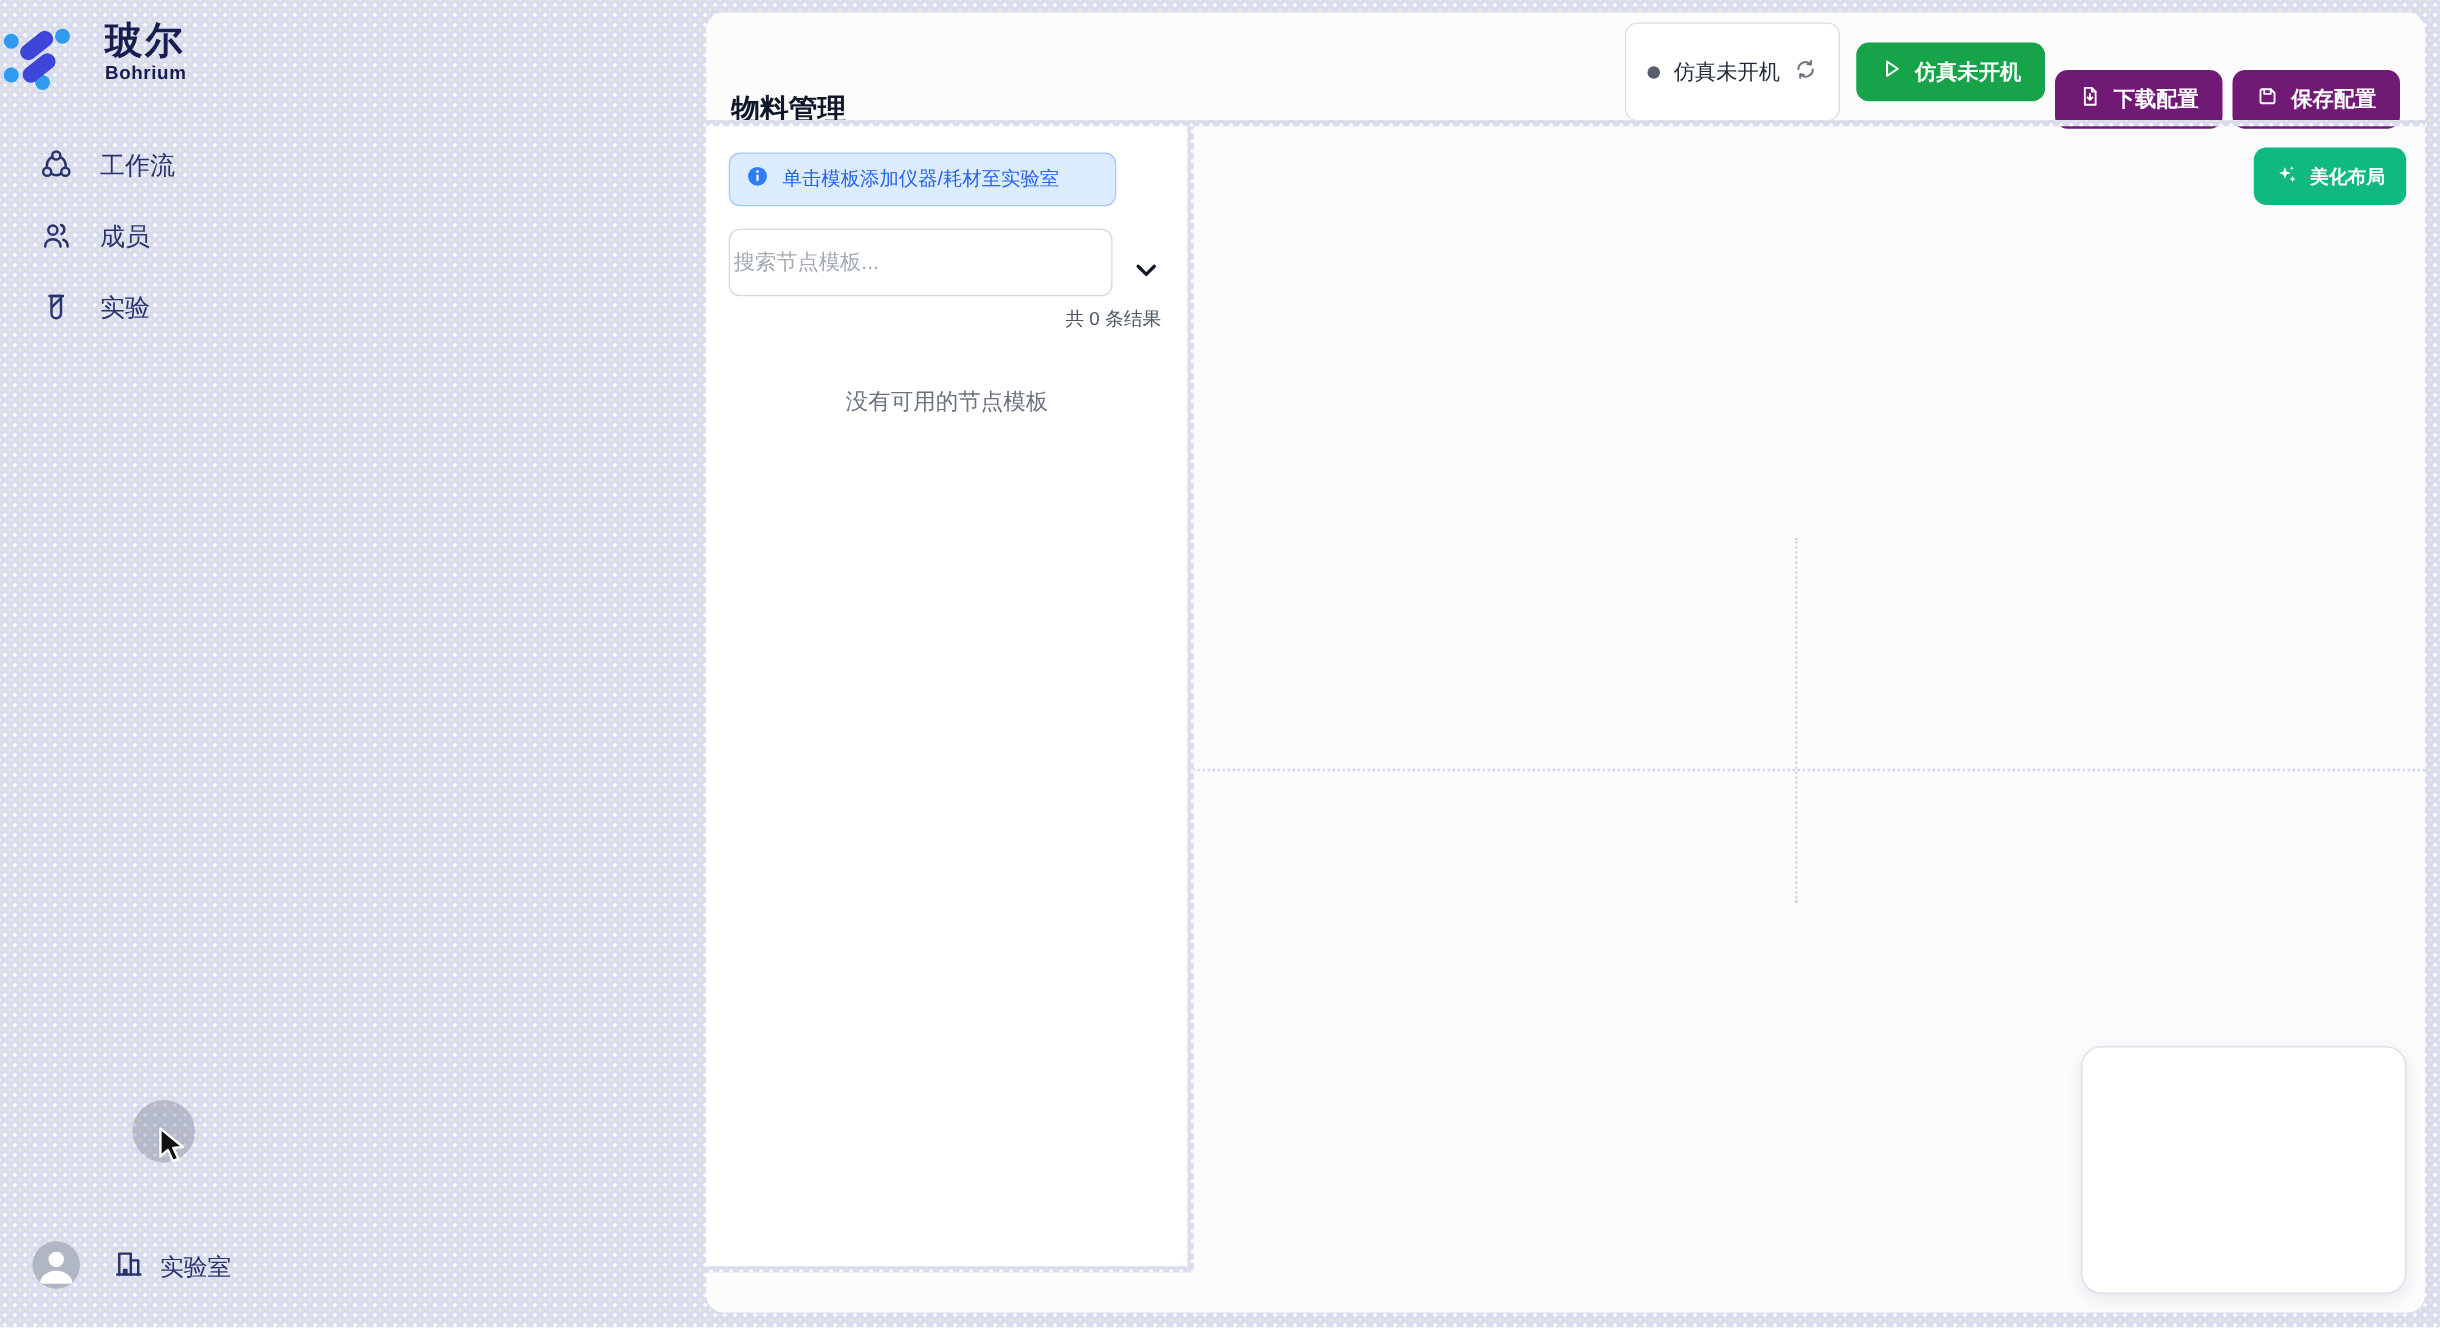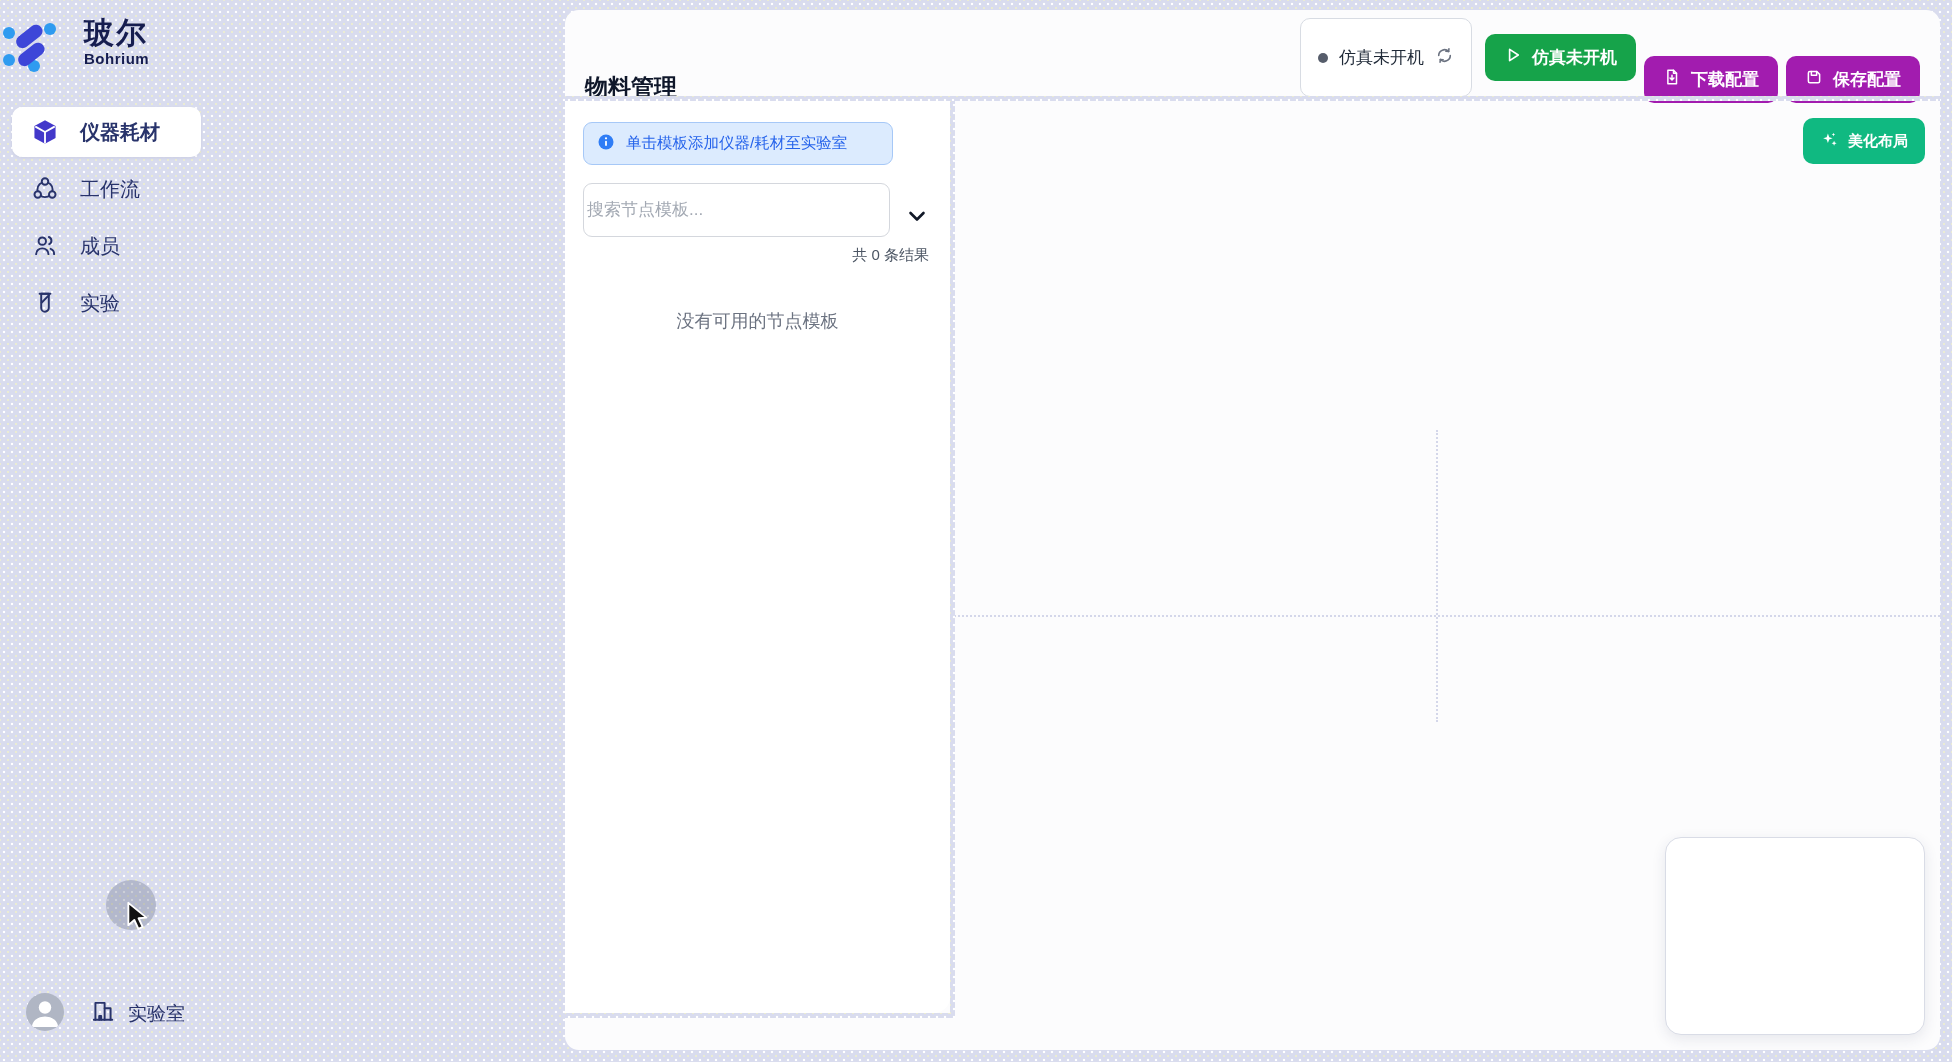--- a/index.html
+++ b/index.html
@@ -51,21 +51,21 @@
   .page-title{font-size:23px;font-weight:700;color:#0f172a;}
   .toolbar{display:flex;align-items:center;gap:8px;}
   .status-pill{display:flex;align-items:center;gap:11px;height:45px;padding:16px 17px;
     background:#ffffff;border:1px solid #d8dce3;border-radius:10px;}
   .status-dot{width:10px;height:10px;border-radius:50%;background:#565d6b;}
   .status-text{font-size:17px;font-weight:500;color:#1f2937;}
   .btn{display:flex;align-items:center;gap:10px;height:47px;padding:0 19px;border:none;
     border-radius:10px;color:#ffffff;font-size:17px;font-weight:600;cursor:pointer;
     font-family:inherit;}
   .btn.green{background:#16a34a;margin-left:5px;}
-  .btn.blue{background:#a21caf;margin-top:44px;}
+  .btn.blue{background:#701a75;margin-top:44px;}
   .hdr-strip{position:absolute;left:0;top:86px;width:100%;height:5px;}
 
   
   .tpl-panel{position:absolute;left:0;top:91px;width:385px;height:912px;background:#ffffff;
     border-bottom-right-radius:16px;}
   .strip-v{position:absolute;left:385px;top:91px;width:5px;height:917px;}
   .strip-h{position:absolute;left:0;top:1003px;width:385px;height:5px;}
   .banner{position:absolute;left:18px;top:21px;width:310px;height:43px;box-sizing:border-box;
     background:#dcebfe;border:1px solid #a6c8f7;border-radius:9px;
     display:flex;align-items:center;gap:11px;padding:18px 13px;}
@@ -112,29 +112,20 @@
           <rect x="16" y="32" width="30" height="13" rx="6.5" fill="#3d46d8" transform="rotate(-38 31 38)"></rect>
         </svg>
       </span>
       <span class="logo-text">
         <div class="zh">玻尔</div>
         <div class="en">Bohrium</div>
       </span>
     </div>
 
     <div class="nav">
-      <div class="nav-item active">
-        <span class="ni">
-          <svg width="26" height="26" viewBox="0 0 24 24">
-            <path d="M12 2 21 7v10L12 22 3 17V7z" fill="#4338ca" stroke="#4338ca" stroke-width="1.5" stroke-linejoin="round"></path>
-            <path d="M12 22V12M12 12 3.6 7.3M12 12l8.4-4.7" stroke="#ffffff" stroke-width="1.7" stroke-linecap="round"></path>
-          </svg>
-        </span>
-        <span>仪器耗材</span>
-      </div>
       <div class="nav-item">
         <span class="ni">
           <svg width="26" height="26" viewBox="0 0 24 24" fill="none" stroke="#28336b" stroke-width="1.8">
             <circle cx="12" cy="12.5" r="7"></circle>
             <circle cx="12" cy="5" r="3" fill="#d9dcee"></circle>
             <circle cx="5.3" cy="17" r="3" fill="#d9dcee"></circle>
             <circle cx="18.7" cy="17" r="3" fill="#d9dcee"></circle>
           </svg>
         </span>
         <span>工作流</span>

